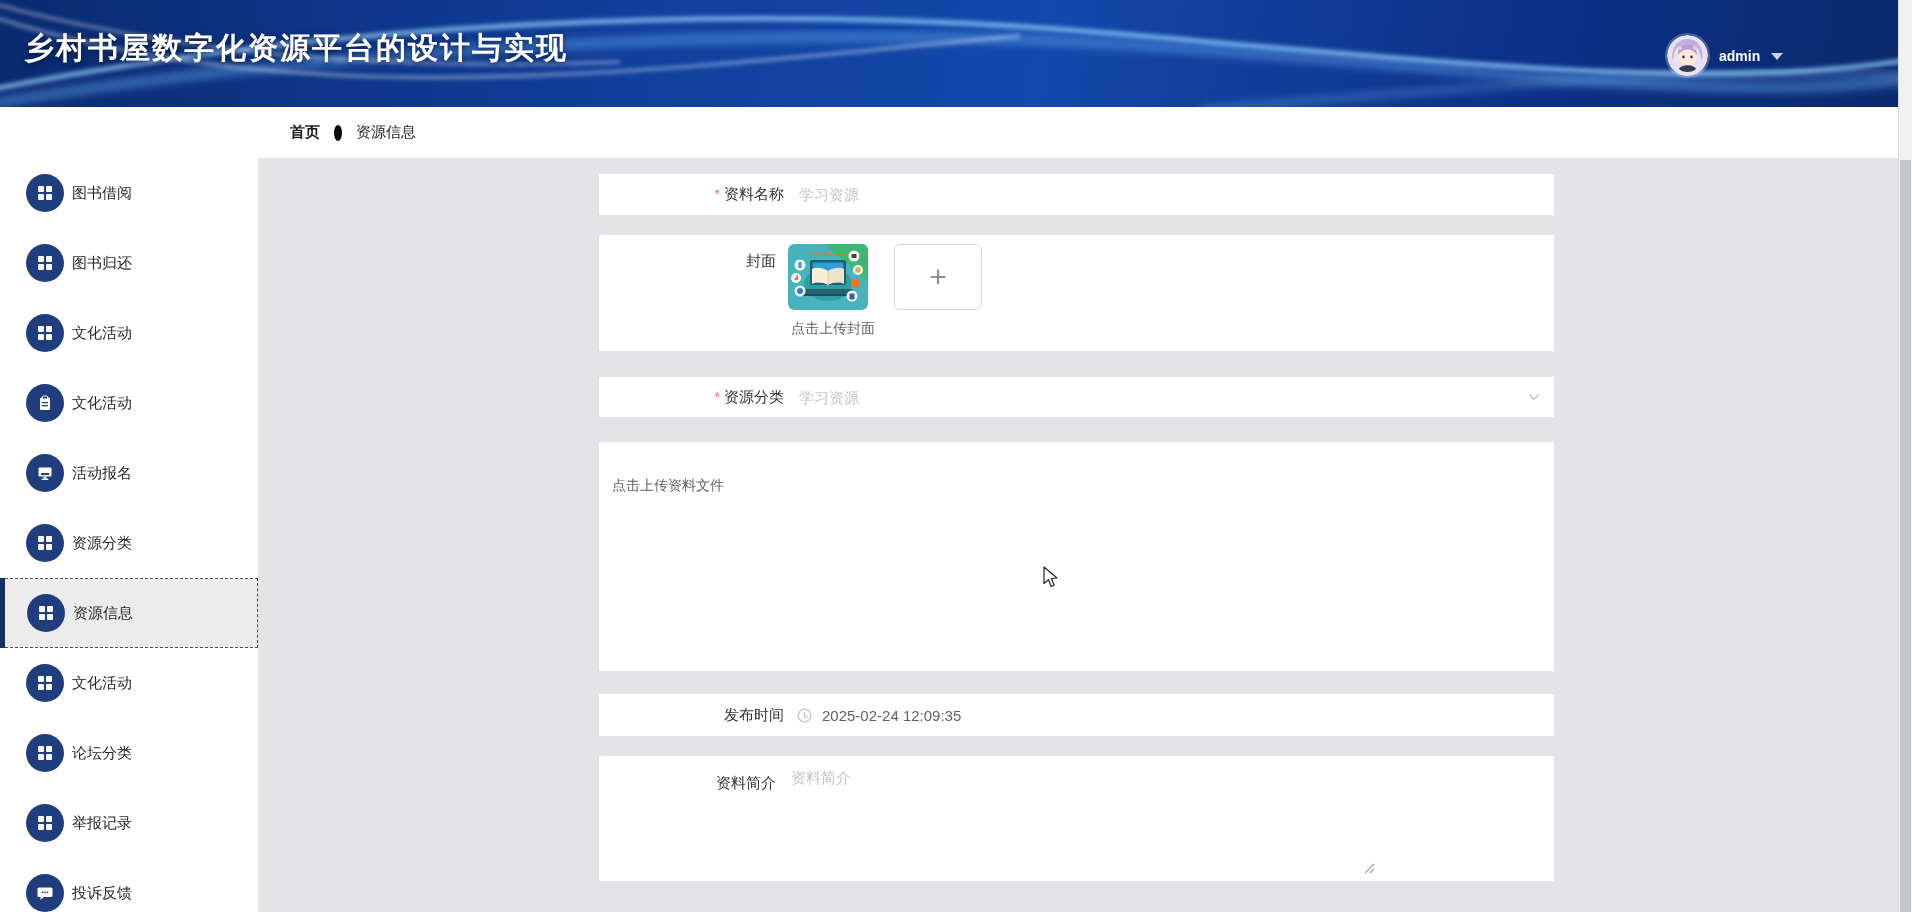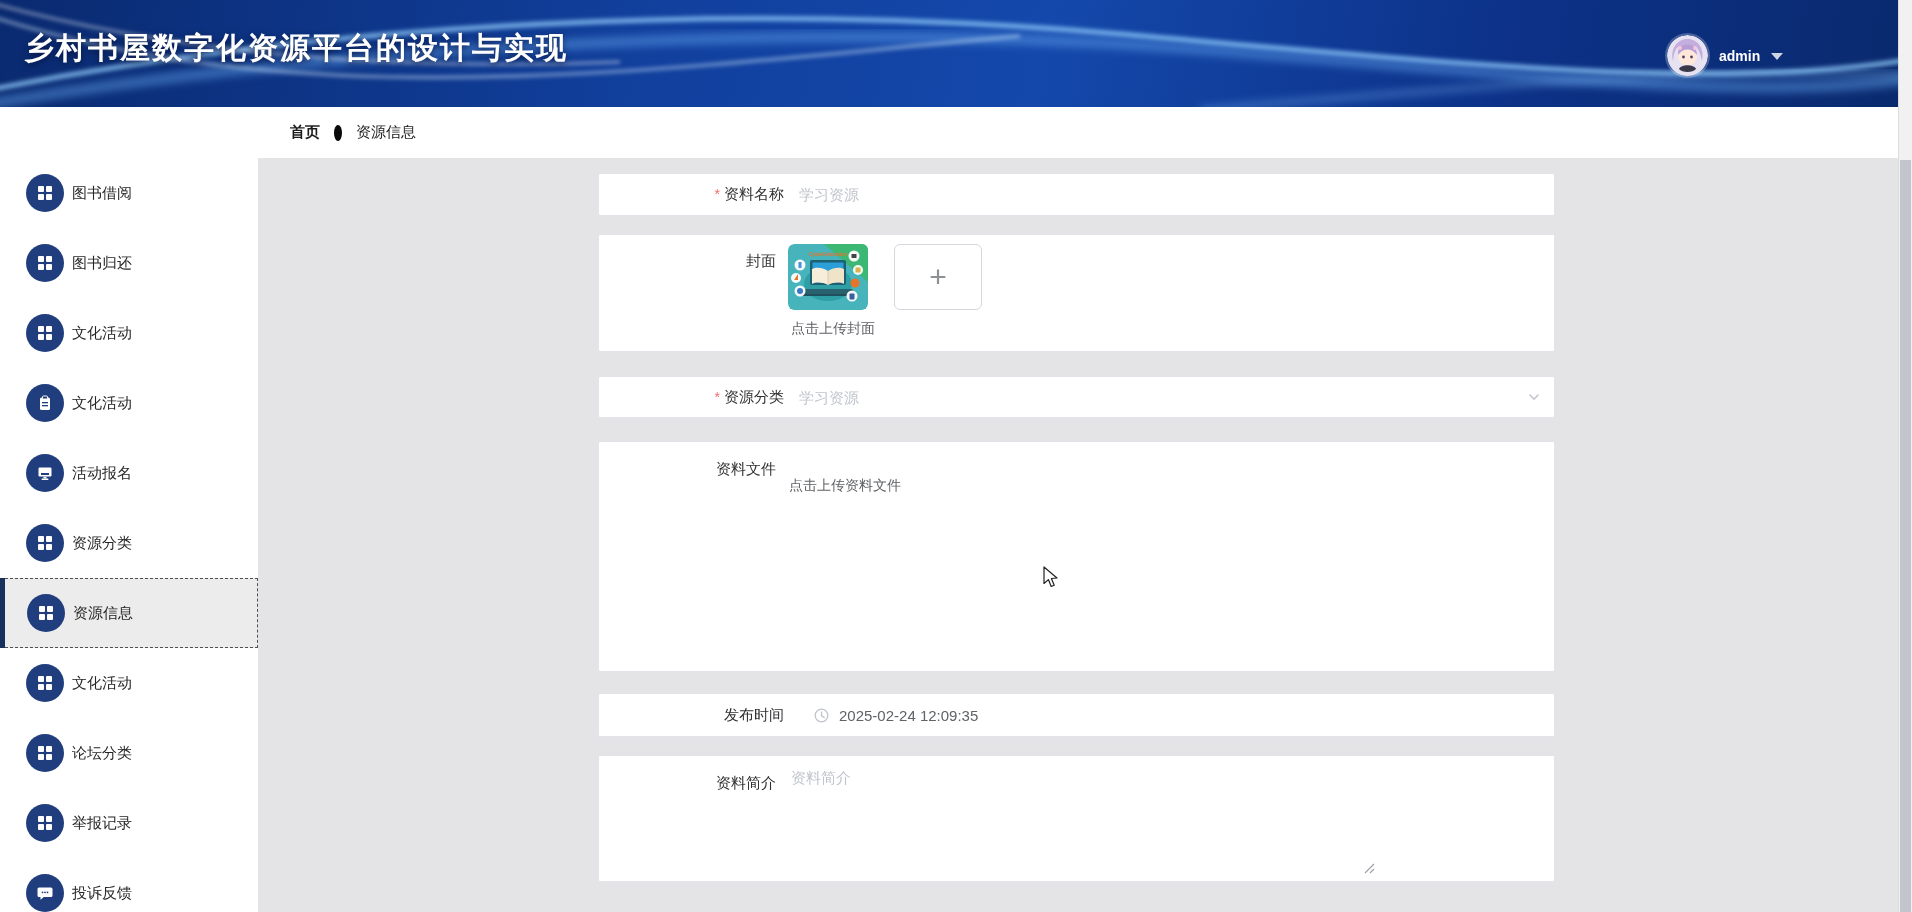--- a/index.html
+++ b/index.html
@@ -64,21 +64,21 @@
   .chevron{margin-right:13px;flex:none;}
   
   #row-file .f-label{padding-top:18px;}
   .file-col{padding-left:9px;padding-top:5px;}
   .dropzone{width:355px;height:176px;border:1px dashed #2fc3a1;border-radius:6px;box-sizing:border-box;position:relative;cursor:pointer;background:#fff;}
   .dz-cloud{position:absolute;left:50%;top:24px;transform:translateX(-50%);}
   .dz-text{position:absolute;left:0;right:0;top:110px;text-align:center;font-size:14px;color:#606266;}
   .dz-link{color:#20c397;cursor:pointer;}
   .file-hint{margin-top:30px;padding-left:4px;}
   
-  .time-wrap{flex:1;display:flex;align-items:center;padding-left:30px;gap:8px;}
+  .time-wrap{flex:1;display:flex;align-items:center;padding-left:13px;gap:8px;}
   .time-value{border:none;outline:none;background:transparent;font-size:15px;color:#5f6368;flex:1;font-family:"Liberation Sans",sans-serif;}
   
   #row-intro .f-label{padding-top:18px;}
   .f-textarea{flex:1;border:none;outline:none;resize:none;background:transparent;font-size:15px;color:#5f6368;
     padding:13px 15px 10px 15px;font-family:"Liberation Sans",sans-serif;}
   .f-textarea::placeholder{color:#c0c4cc;}
   .resize-handle{position:absolute;left:762px;top:104px;}
   
   .scrollbar{position:absolute;right:0;top:0;width:14px;height:912px;background:#f1f1f1;border-left:1px solid #dcdcdc;box-sizing:border-box;}
   .scroll-thumb{position:absolute;left:1px;right:1px;top:160px;bottom:0;background:#c2c6cc;}
@@ -319,21 +319,20 @@
     <div class="f-label"><span class="req">*</span><span>资源分类</span></div>
     <div class="select-wrap">
       <input class="f-input" type="text" readonly="" placeholder="学习资源" style="">
       <svg class="chevron" width="14" height="14" viewBox="0 0 14 14">
           <path d="M3,5 L7,9.2 L11,5" stroke="#c0c4cc" stroke-width="1.6" fill="none" stroke-linecap="round"></path>
         </svg>
     </div>
   </div>
 
   <div class="form-card" id="row-file">
-    <div class="f-label"><span>资料文件</span></div>
     <div class="file-col">
       <div class="hint file-hint">点击上传资料文件</div>
     </div>
   </div>
 
   <div class="form-card row-center" id="row-time">
     <div class="f-label"><span>发布时间</span></div>
     <div class="time-wrap">
       <svg width="15" height="15" viewBox="0 0 15 15">
         <circle cx="7.5" cy="7.5" r="6.3" fill="none" stroke="#c0c4cc" stroke-width="1.3"></circle>

